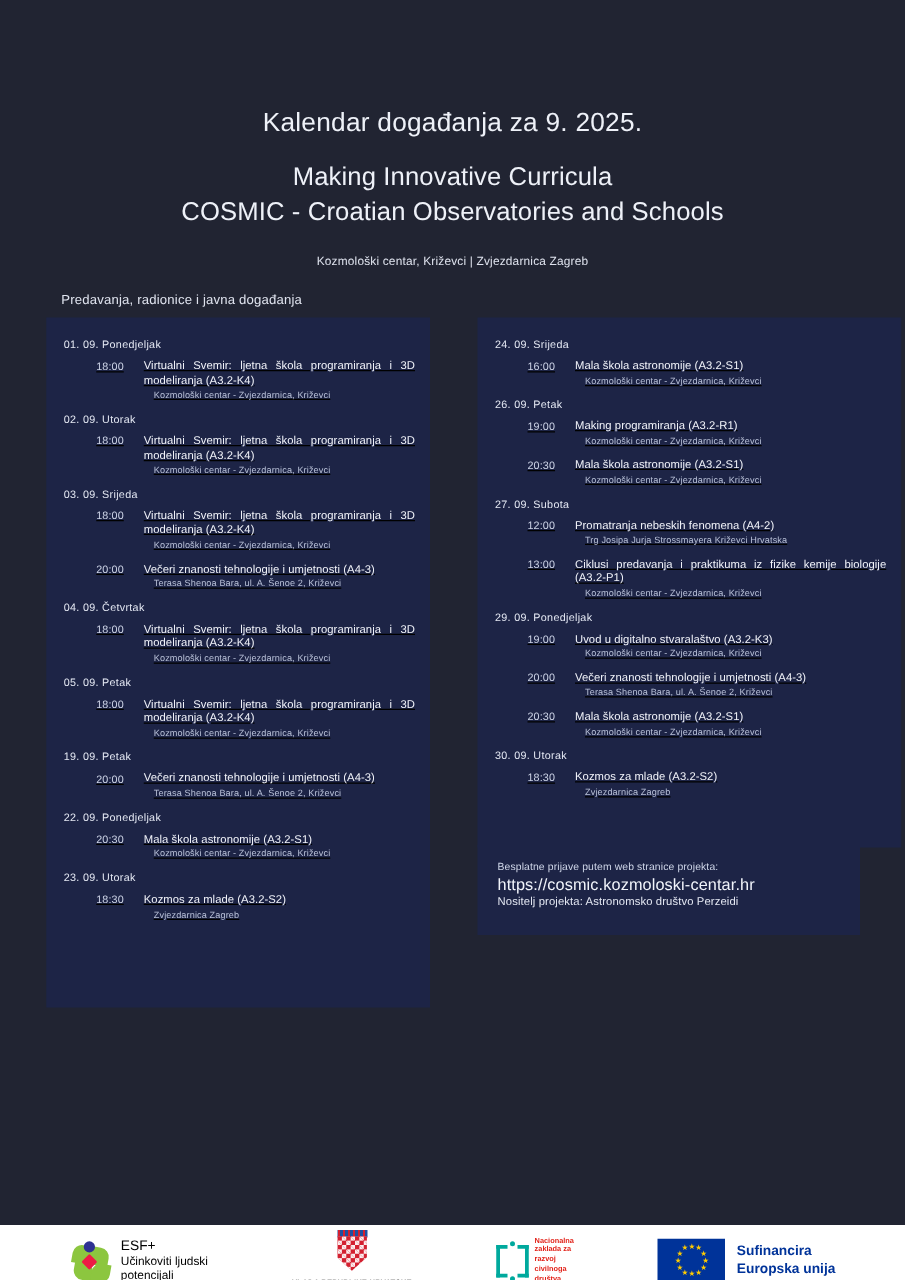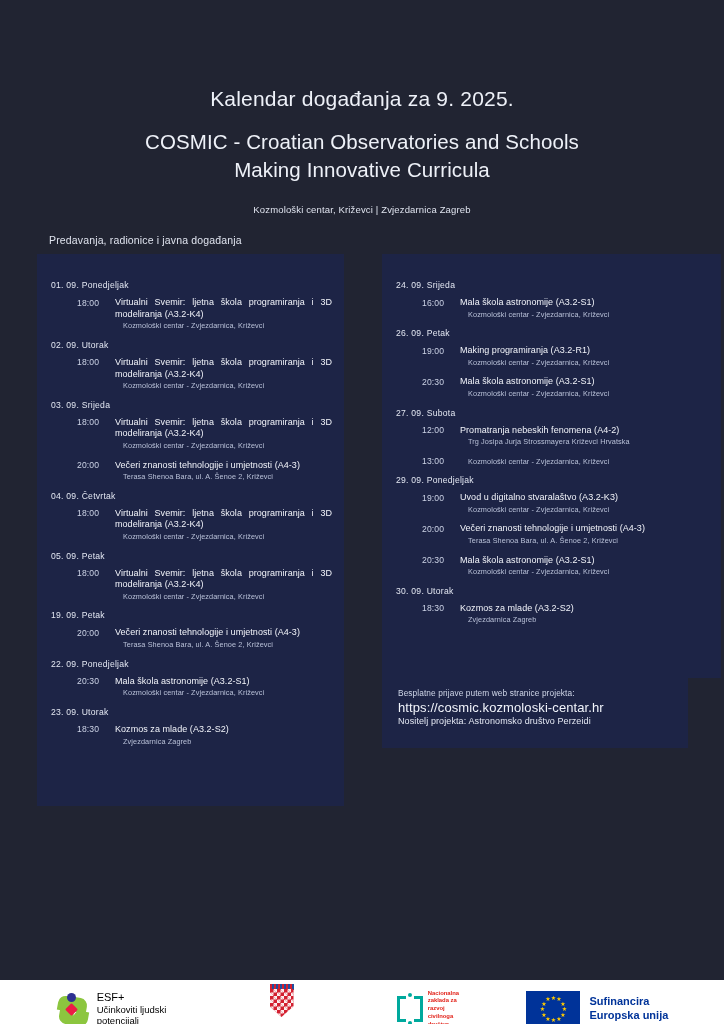--- a/index.html
+++ b/index.html
@@ -42,23 +42,23 @@
 
   .panel-inner { padding: 14px 12px 10px 14px; }
 
   
   .day { margin-bottom: 2px; }
   .day-head {
     font-size: 8.6px; color: #e3e7f2;
     letter-spacing: .25px;
     margin: 9px 0 7px 0;
   }
-  .day:first-child .day-head { margin-top: 12px; }
-
-  .event { display: flex; margin: 0 0 9px 0; padding-left: 26px; }
+  .day:first-child .day-head { margin-top: 2px; }
+
+  .event { display: flex; margin: 0 0 9px 0; padding-left: 26px; text-decoration: underline; }
   .event-time {
     flex: 0 0 auto; width: 32px;
     font-size: 8.6px; color: #ccd3e6;
     letter-spacing: .1px; white-space: nowrap;
     padding-top: .5px;
   }
   .event-body { flex: 1 1 auto; padding-left: 6px; }
   .event-title {
     font-size: 9px; color: #f2f4fa;
     line-height: 1.3; letter-spacing: .05px;
@@ -170,22 +170,22 @@
   .disclaimer .d2, .disclaimer .d3 { font-size: 5.5px; line-height: 1.55; }
 </style>
 </head>
 <body>
 
 <div class="poster">
 
   <div class="header">
     <div class="title-main">Kalendar događanja za 9. 2025.</div>
     <div class="title-sub">
+      <div>Making Innovative Curricula</div>
       <div>COSMIC - Croatian Observatories and Schools</div>
-      <div>Making Innovative Curricula</div>
     </div>
     <div class="venues">Kozmološki centar, Križevci | Zvjezdarnica Zagreb</div>
   </div>
 
   <div class="section-label">Predavanja, radionice i javna događanja</div>
 
   <div class="panel" id="panel-left">
     <div class="panel-inner" id="left-list">
         <div class="day">
           <div class="day-head">01. 09. Ponedjeljak</div>
@@ -311,20 +311,21 @@
           <div class="event">
             <div class="event-time">12:00</div>
             <div class="event-body">
               <div class="event-title">Promatranja nebeskih fenomena (A4-2)</div>
               <div class="event-place">Trg Josipa Jurja Strossmayera   Križevci  Hrvatska</div>
             </div>
           </div>
           <div class="event">
             <div class="event-time">13:00</div>
             <div class="event-body">
+              <div class="event-title justify">Ciklusi predavanja i praktikuma iz fizike kemije biologije (A3.2-P1)</div>
               <div class="event-place">Kozmološki centar - Zvjezdarnica, Križevci</div>
             </div>
           </div>
         </div>
         <div class="day">
           <div class="day-head">29. 09. Ponedjeljak</div>
           <div class="event">
             <div class="event-time">19:00</div>
             <div class="event-body">
               <div class="event-title">Uvod u digitalno stvaralaštvo (A3.2-K3)</div>

